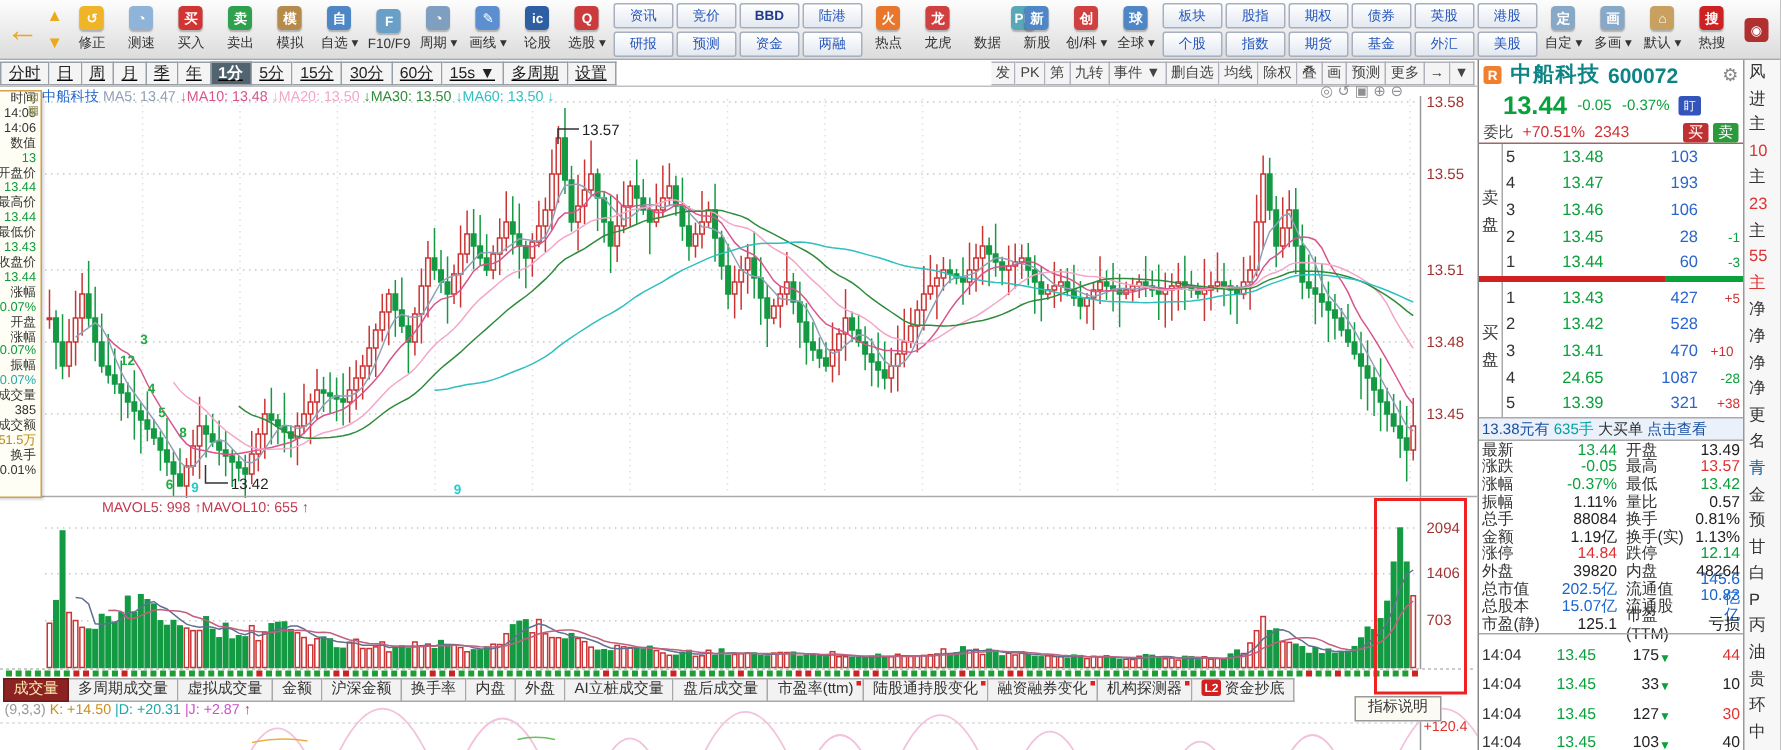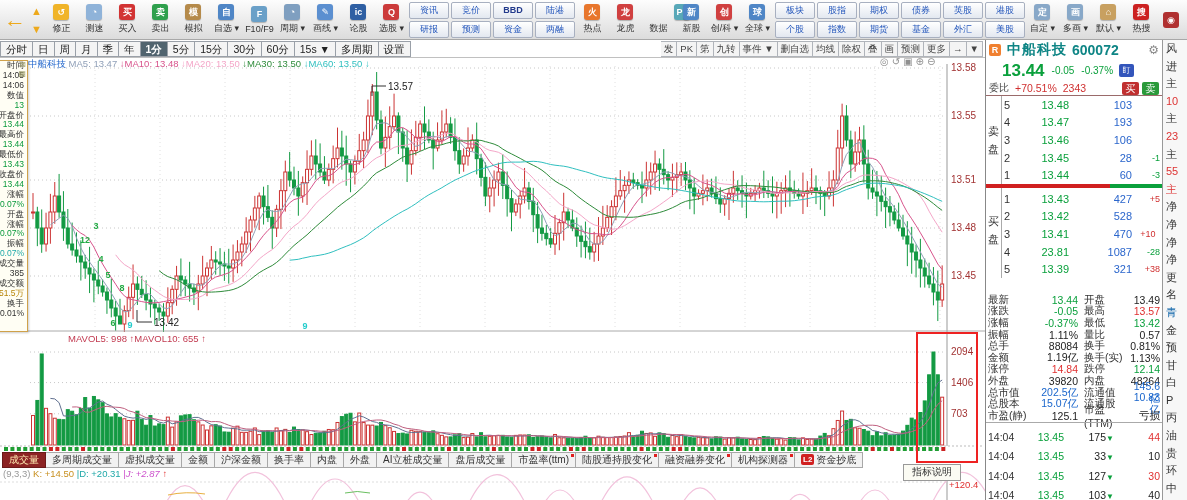--- a/index.html
+++ b/index.html
@@ -16,21 +16,21 @@
   .tb-ico{width:16px;height:16px;border-radius:3px;color:#fff;font-size:9px;font-weight:bold;
     display:flex;align-items:center;justify-content:center;box-shadow:0 1px 1px rgba(0,0,0,.25);}
   .tb-lb{font-size:9px;color:#333;margin-top:2px;white-space:nowrap;}
   .tb-pair{display:flex;flex-direction:column;justify-content:center;margin:0 1px;}
   .tb-mini{width:38px;height:15px;margin:1px 0;background:linear-gradient(#ffffff,#e3e8f0);
     border:1px solid #a8b0c0;border-radius:2px;font-size:9px;color:#2255bb;text-align:center;line-height:14px;cursor:pointer;}
   .tb-mini.bold{font-weight:bold;color:#223a8c;}
   #tb-corner{width:16px;height:16px;background:#b03030;border-radius:3px;margin-left:auto;margin-right:6px;
     color:#fff;font-size:9px;text-align:center;line-height:16px;}
   
-  #period-tabs{left:0;top:41px;height:16px;display:flex;}
+  #period-tabs{left:0;top:41px;height:16px;display:flex;text-decoration:underline;}
   .ptab{border:1px solid #9aa0a8;border-left:none;background:#f4f4f4;font-size:10.5px;color:#222;
     padding:0 5px;line-height:14px;cursor:pointer;white-space:nowrap;}
   .ptab:first-child{border-left:1px solid #9aa0a8;}
   .ptab.sel{background:#51646f;color:#fff;font-weight:bold;}
   #mini-tabs{top:41px;right:204px;height:16px;display:flex;}
   .mtab{border:1px solid #b0b4ba;border-left:none;background:#f4f4f4;font-size:9.5px;color:#444;
     padding:0 3px;line-height:14px;cursor:pointer;white-space:nowrap;}
   #tabs-underline{left:0;top:57px;width:985px;height:0;border-top:1px solid #c0c0c0;}
   
   #ma-row{left:18px;top:58px;height:11px;font-size:9.5px;white-space:nowrap;}
@@ -1160,21 +1160,21 @@
       <div class="btab"><span>内盘</span></div>
       <div class="btab"><span>外盘</span></div>
       <div class="btab"><span>AI立桩成交量</span></div>
       <div class="btab"><span>盘后成交量</span></div>
       <div class="btab"><span>市盈率(ttm)</span><i class="rdot"></i></div>
       <div class="btab"><span>陆股通持股变化</span><i class="rdot"></i></div>
       <div class="btab"><span>融资融券变化</span><i class="rdot"></i></div>
       <div class="btab"><span>机构探测器</span><i class="rdot"></i></div>
       <div class="btab"><span class="l2badge">L2</span><span>资金抄底</span></div>
     </div>
-  <div id="kdj-row" class="abs"><span style="color: rgb(153, 153, 153);">(9,3,3) </span><span style="color: rgb(200, 144, 32);">K: +14.50 </span><span style="color: rgb(32, 168, 168);">|D: +20.31 </span><span style="color: rgb(204, 80, 204); font-style: italic;">|J: +2.87 </span><span style="color: rgb(224, 48, 48);">↑</span></div>
+  <div id="kdj-row" class="abs"><span style="color: rgb(153, 153, 153);">(9,3,3) </span><span style="color: rgb(200, 144, 32);">K: +14.50 </span><span style="color: rgb(32, 168, 168);">|D: +20.31 </span><span style="color: rgb(204, 80, 204);">|J: +2.87 </span><span style="color: rgb(224, 48, 48);">↑</span></div>
   <div id="indicator-btn" class="abs">指标说明</div>
   <div id="kdj-axis" class="abs">+120.4</div>
 
   <div id="quote" class="abs">
     <div id="q-title" class="q-sec">
       <span id="q-rbadge">R</span>
       <span id="q-name">中船科技</span>
       <span id="q-code">600072</span>
       <span id="q-gear">⚙</span>
     </div>
@@ -1244,31 +1244,32 @@
           <span class="ord-d" style="color: rgb(10, 160, 60);"></span>
         </div>
         <div class="ord-row" style="top: 129.2px;">
           <span class="ord-n">3</span>
           <span class="ord-p">13.41</span>
           <span class="ord-v">470</span>
           <span class="ord-d" style="color: rgb(208, 48, 48); text-align: center;">+10</span>
         </div>
         <div class="ord-row" style="top: 146.8px;">
           <span class="ord-n">4</span>
-          <span class="ord-p">23.81</span>
+          <span class="ord-p">24.65</span>
           <span class="ord-v">1087</span>
           <span class="ord-d" style="color: rgb(10, 160, 60);">-28</span>
         </div>
         <div class="ord-row" style="top: 164.4px;">
           <span class="ord-n">5</span>
           <span class="ord-p">13.39</span>
           <span class="ord-v">321</span>
           <span class="ord-d" style="color: rgb(208, 48, 48);">+38</span>
         </div>
       </div>
+    <div id="q-banner" class="q-sec"><span style="color: rgb(26, 79, 160);">13.38元有</span><span style="color: rgb(0, 160, 160);"> 635手</span><span style="color: rgb(51, 51, 51);"> 大买单</span><span style="color: rgb(26, 79, 160);">  点击查看</span></div>
     <div id="q-stats" class="q-sec">
         <div class="st-row">
           <span class="st-l c1">最新</span>
           <span class="c2 vg">13.44</span>
           <span class="st-l c3">开盘</span>
           <span class="c4 vk">13.49</span>
         </div>
         <div class="st-row">
           <span class="st-l c1">涨跌</span>
           <span class="c2 vg">-0.05</span>

